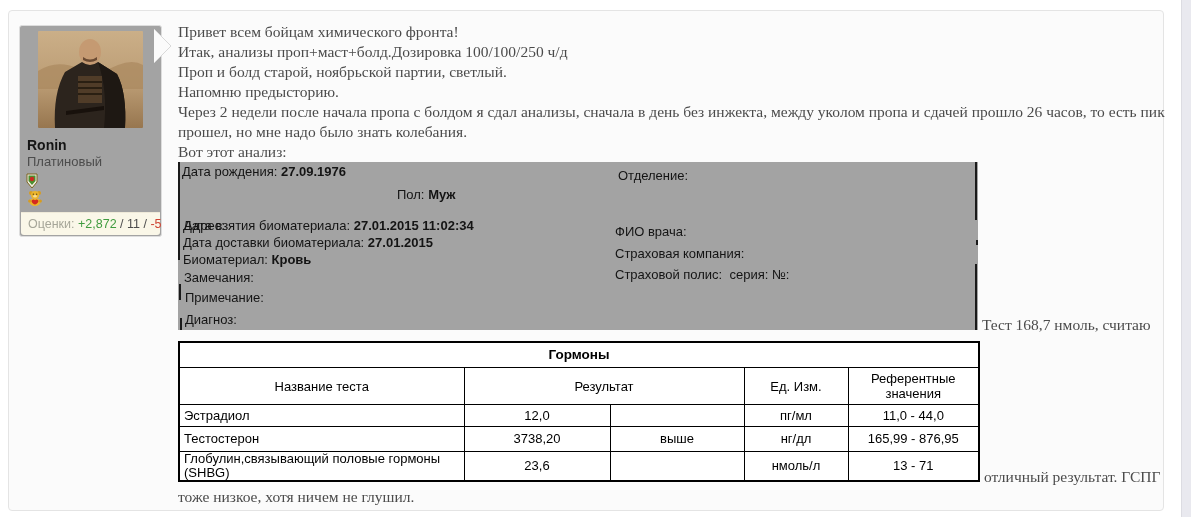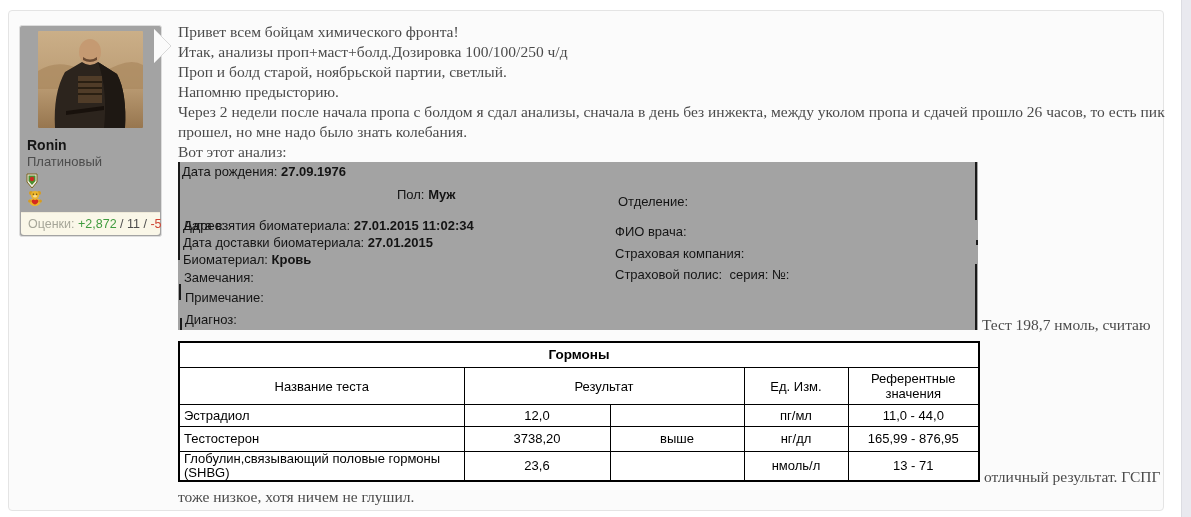--- a/index.html
+++ b/index.html
@@ -59,21 +59,21 @@
   .rf b{font-weight:bold;}
   .f-birth{left:4px;top:2px;}
   .f-sex{left:219px;top:2px;margin-top:23px;}
   .f-address{left:6px;top:56px;}
   .f-taken{left:5px;top:56px;}
   .f-delivered{left:5px;top:73px;}
   .f-biomaterial{left:5px;top:90px;}
   .f-remarks{left:6px;top:108px;}
   .f-note{left:7px;top:128px;}
   .f-diagnosis{left:7px;top:150px;}
-  .f-department{left:440px;top:32px;}
+  .f-department{left:440px;top:6px;}
   .f-doctor{left:437px;top:62px;}
   .f-insurance{left:437px;top:84px;}
   .f-policy{left:437px;top:105px;}
   .edge{position:absolute;width:2px;background:#1a1a1a;}
   .eL1{left:0;top:0;height:98px;}
   .eL2{left:1px;top:122px;height:16px;}
   .eL3{left:2px;top:156px;height:12px;}
   .eR1{right:1px;top:0;height:58px;}
   .eR2{right:0;top:78px;height:5px;}
   .eR3{right:1px;top:102px;height:66px;}
@@ -185,21 +185,21 @@
         <span class="rf f-doctor">ФИО врача:</span>
         <span class="rf f-insurance">Страховая компания:</span>
         <span class="rf f-policy">Страховой полис:&nbsp; серия: №:</span>
         <span class="edge eL1"></span>
         <span class="edge eL2"></span>
         <span class="edge eL3"></span>
         <span class="edge eR1"></span>
         <span class="edge eR2"></span>
         <span class="edge eR3"></span>
       </span>
-      <span>Тест 198,7 нмоль, считаю</span>
+      <span>Тест 168,7 нмоль, считаю</span>
       
       <span class="report-table-wrap">
         <table class="hormones">
           <colgroup>
             <col style="width:285px">
               <col style="width:146px">
               <col style="width:134px">
               <col style="width:104px">
               <col style="width:131px">
           </colgroup>

